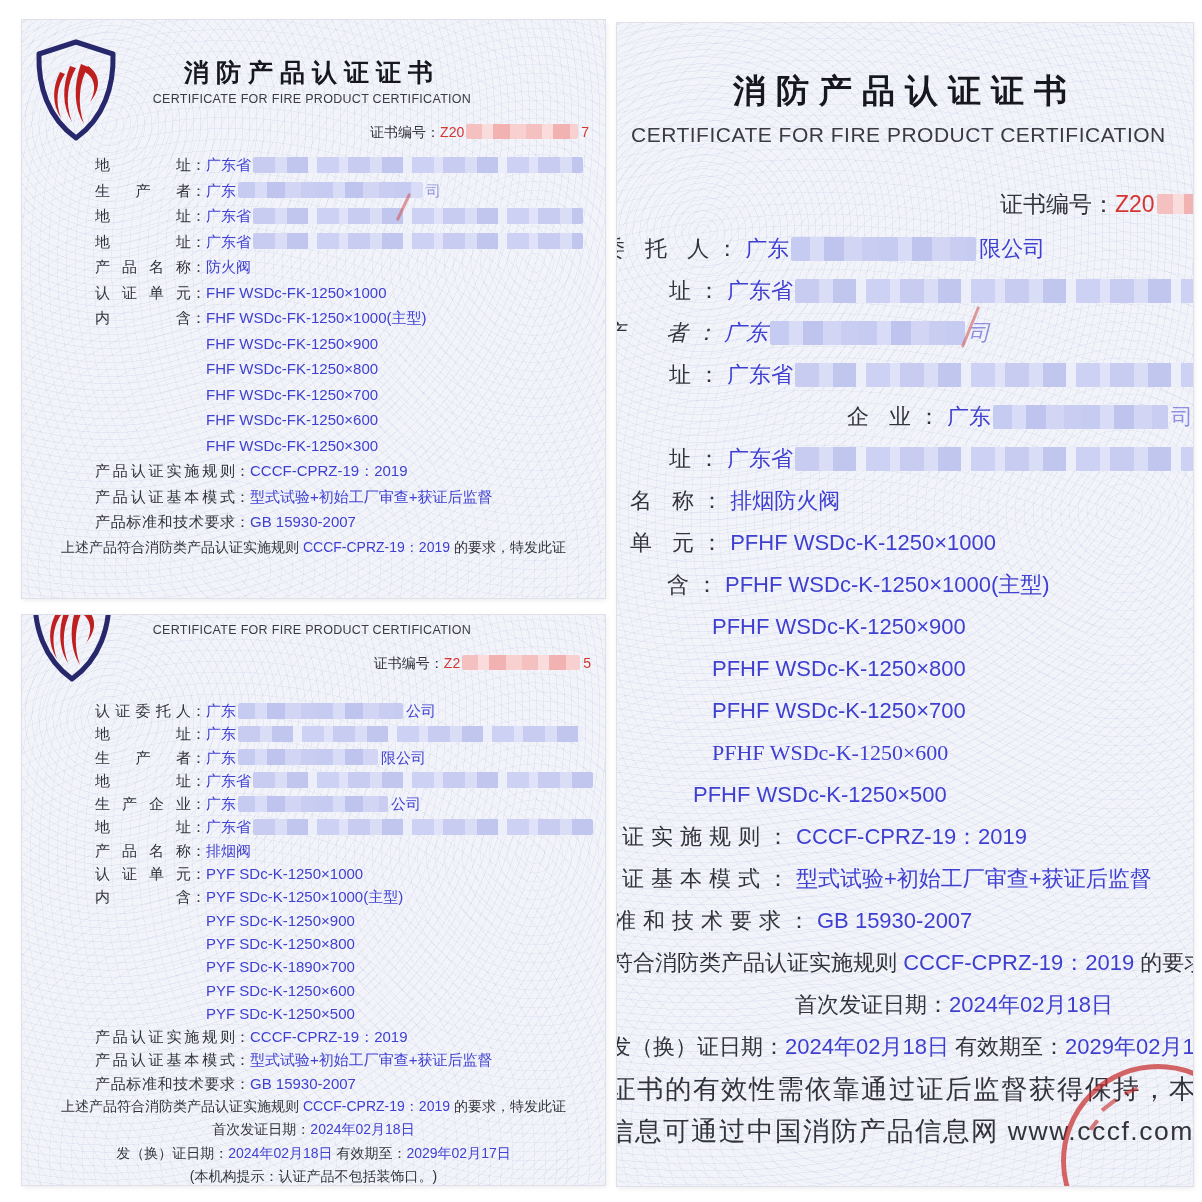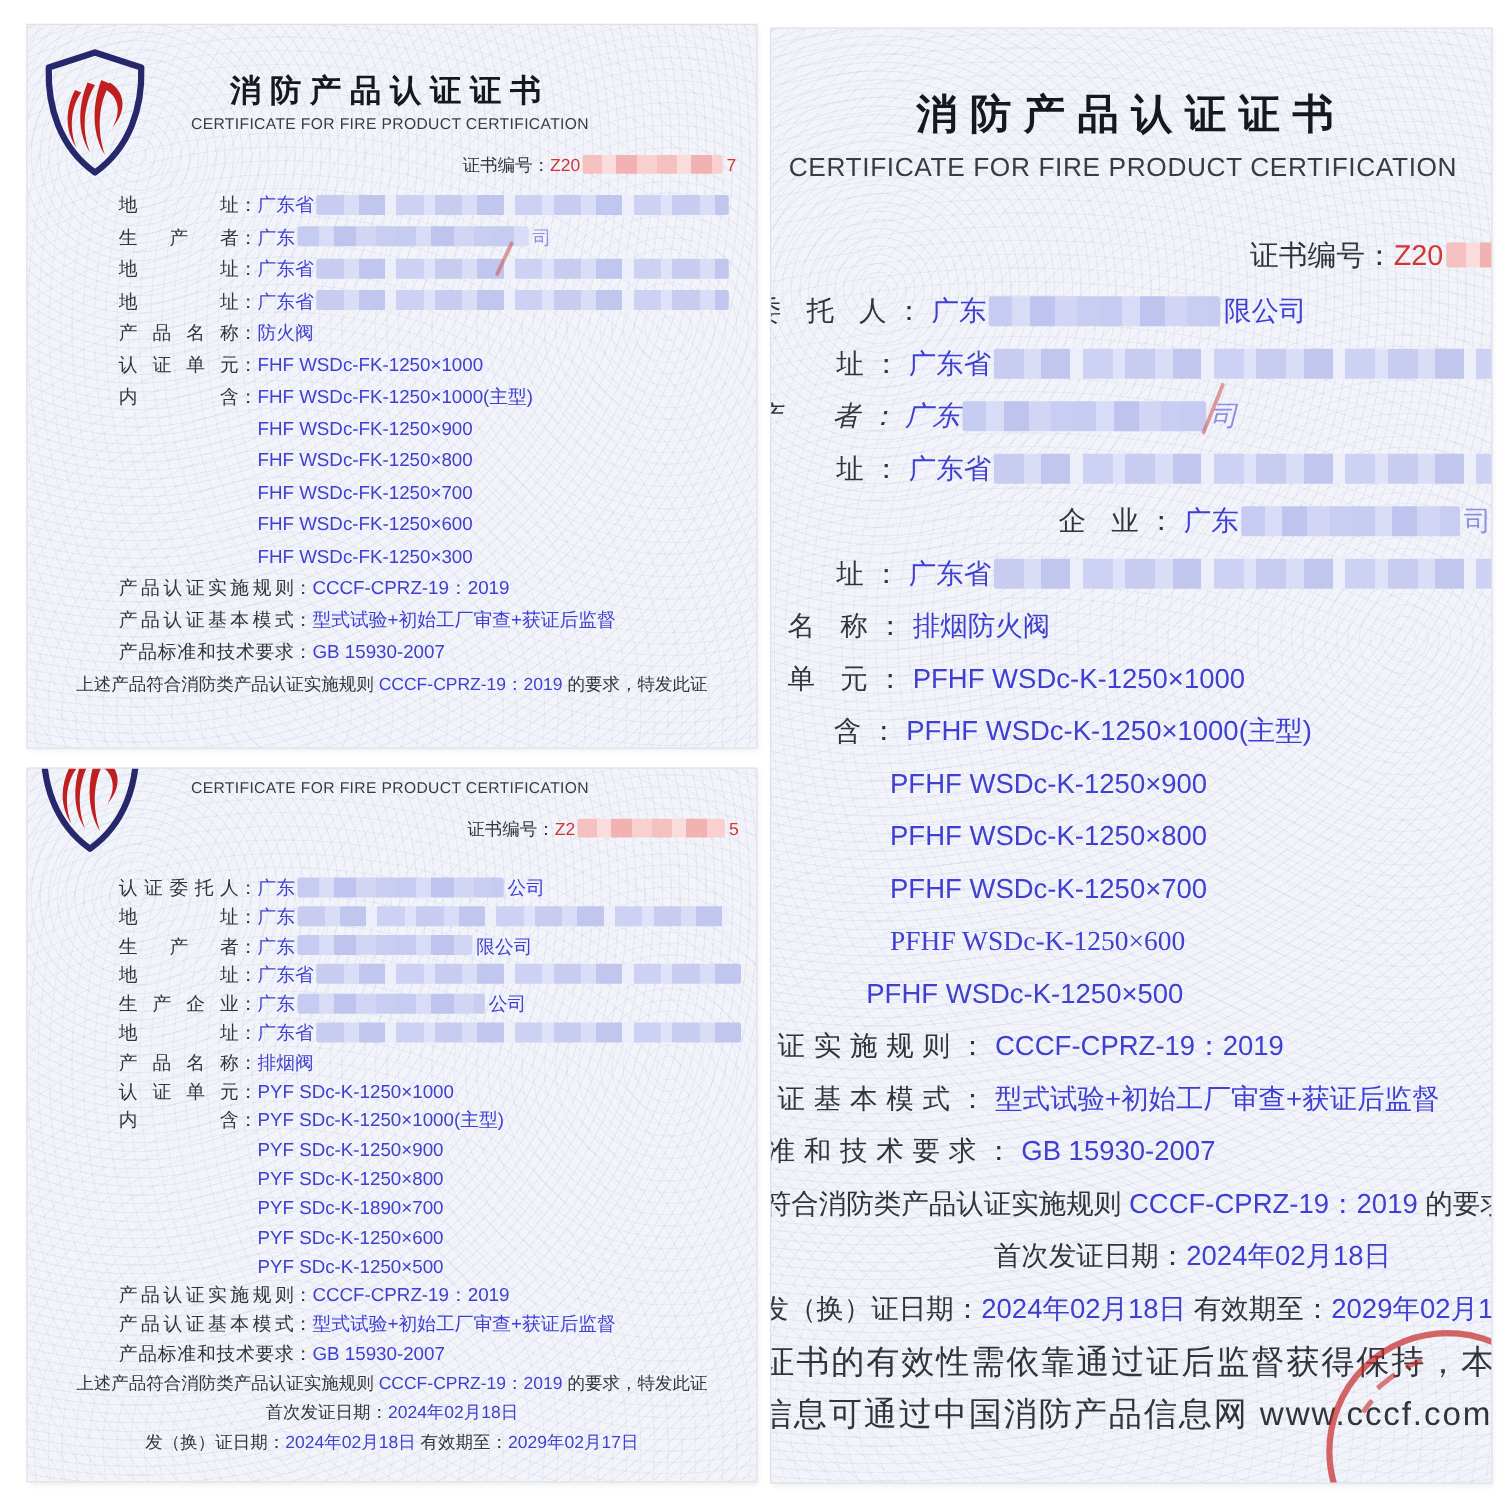--- a/index.html
+++ b/index.html
@@ -161,20 +161,21 @@
       <div class="row"><span class="lbl lb5 emp"></span><span class="blue">PYF SDc-K-1250×800</span></div>
       <div class="row"><span class="lbl lb5 emp"></span><span class="blue">PYF SDc-K-1890×700</span></div>
       <div class="row"><span class="lbl lb5 emp"></span><span class="blue">PYF SDc-K-1250×600</span></div>
       <div class="row"><span class="lbl lb5 emp"></span><span class="blue">PYF SDc-K-1250×500</span></div>
       <div class="row"><span class="lbl lb8">产品认证实施规则</span><span class="dark">：</span><span class="blue">CCCF-CPRZ-19：2019</span></div>
       <div class="row"><span class="lbl lb8">产品认证基本模式</span><span class="dark">：</span><span class="blue">型式试验+初始工厂审查+获证后监督</span></div>
       <div class="row"><span class="lbl lb8">产品标准和技术要求</span><span class="dark">：</span><span class="blue">GB 15930-2007</span></div>
       <div class="row center"><span class="dark">上述产品符合消防类产品认证实施规则 </span><span class="blue">CCCF-CPRZ-19：2019</span><span class="dark"> 的要求，特发此证</span></div>
       <div class="row center"><span class="dark">首次发证日期：</span><span class="blue">2024年02月18日</span></div>
       <div class="row center"><span class="dark">发（换）证日期：</span><span class="blue">2024年02月18日</span><span class="dark"> 有效期至：</span><span class="blue">2029年02月17日</span></div>
+      <div class="row center"><span class="dark">(本机构提示：认证产品不包括装饰口。)</span></div>
     </div>
 </div>
 
 <div class="cert" id="cert3">
   <div class="t3">消防产品认证证书</div>
   <div class="s3">CERTIFICATE FOR FIRE PRODUCT CERTIFICATION</div>
   <div class="n3">
     <span class="dark">证书编号：</span><span class="red">Z20</span><span class="blur bpink3" style="width:70px"></span>
   </div>
   <div id="rows3">

